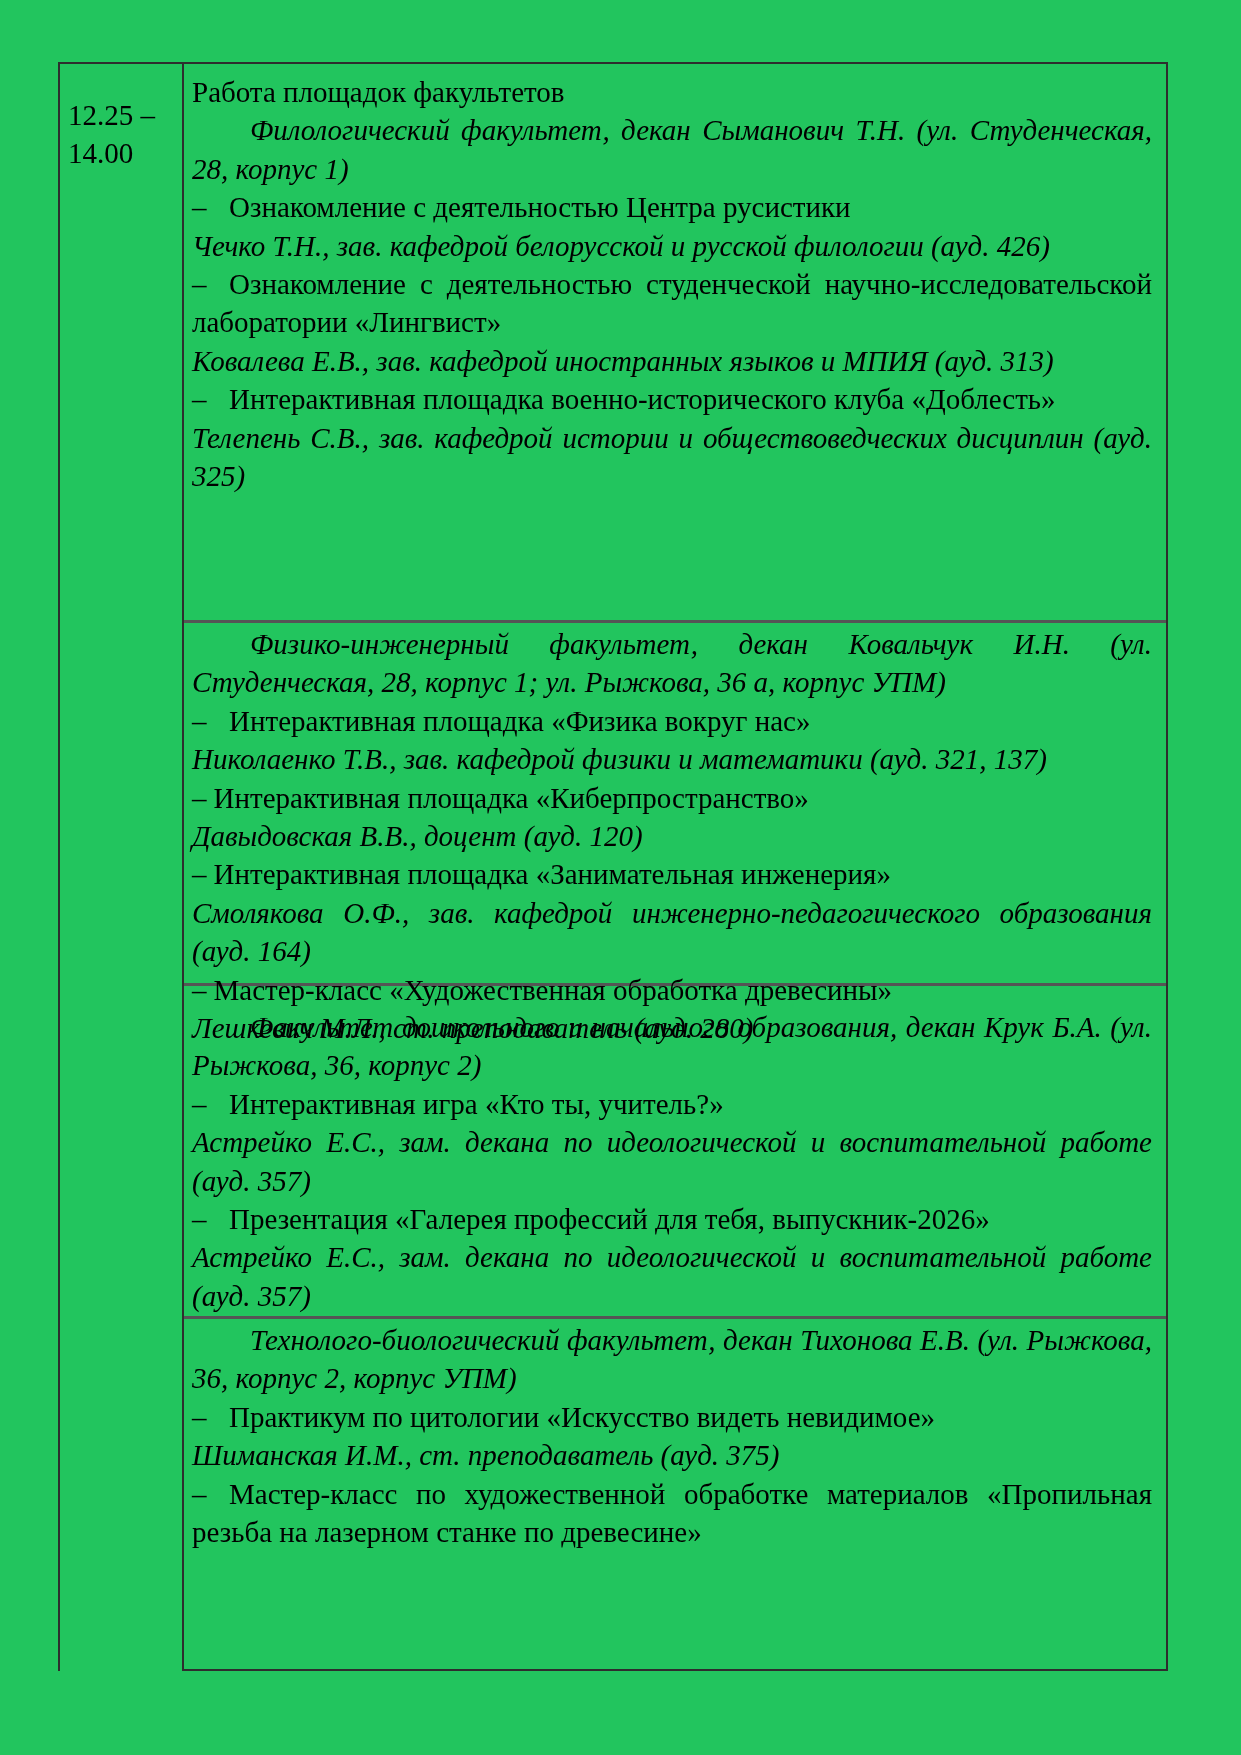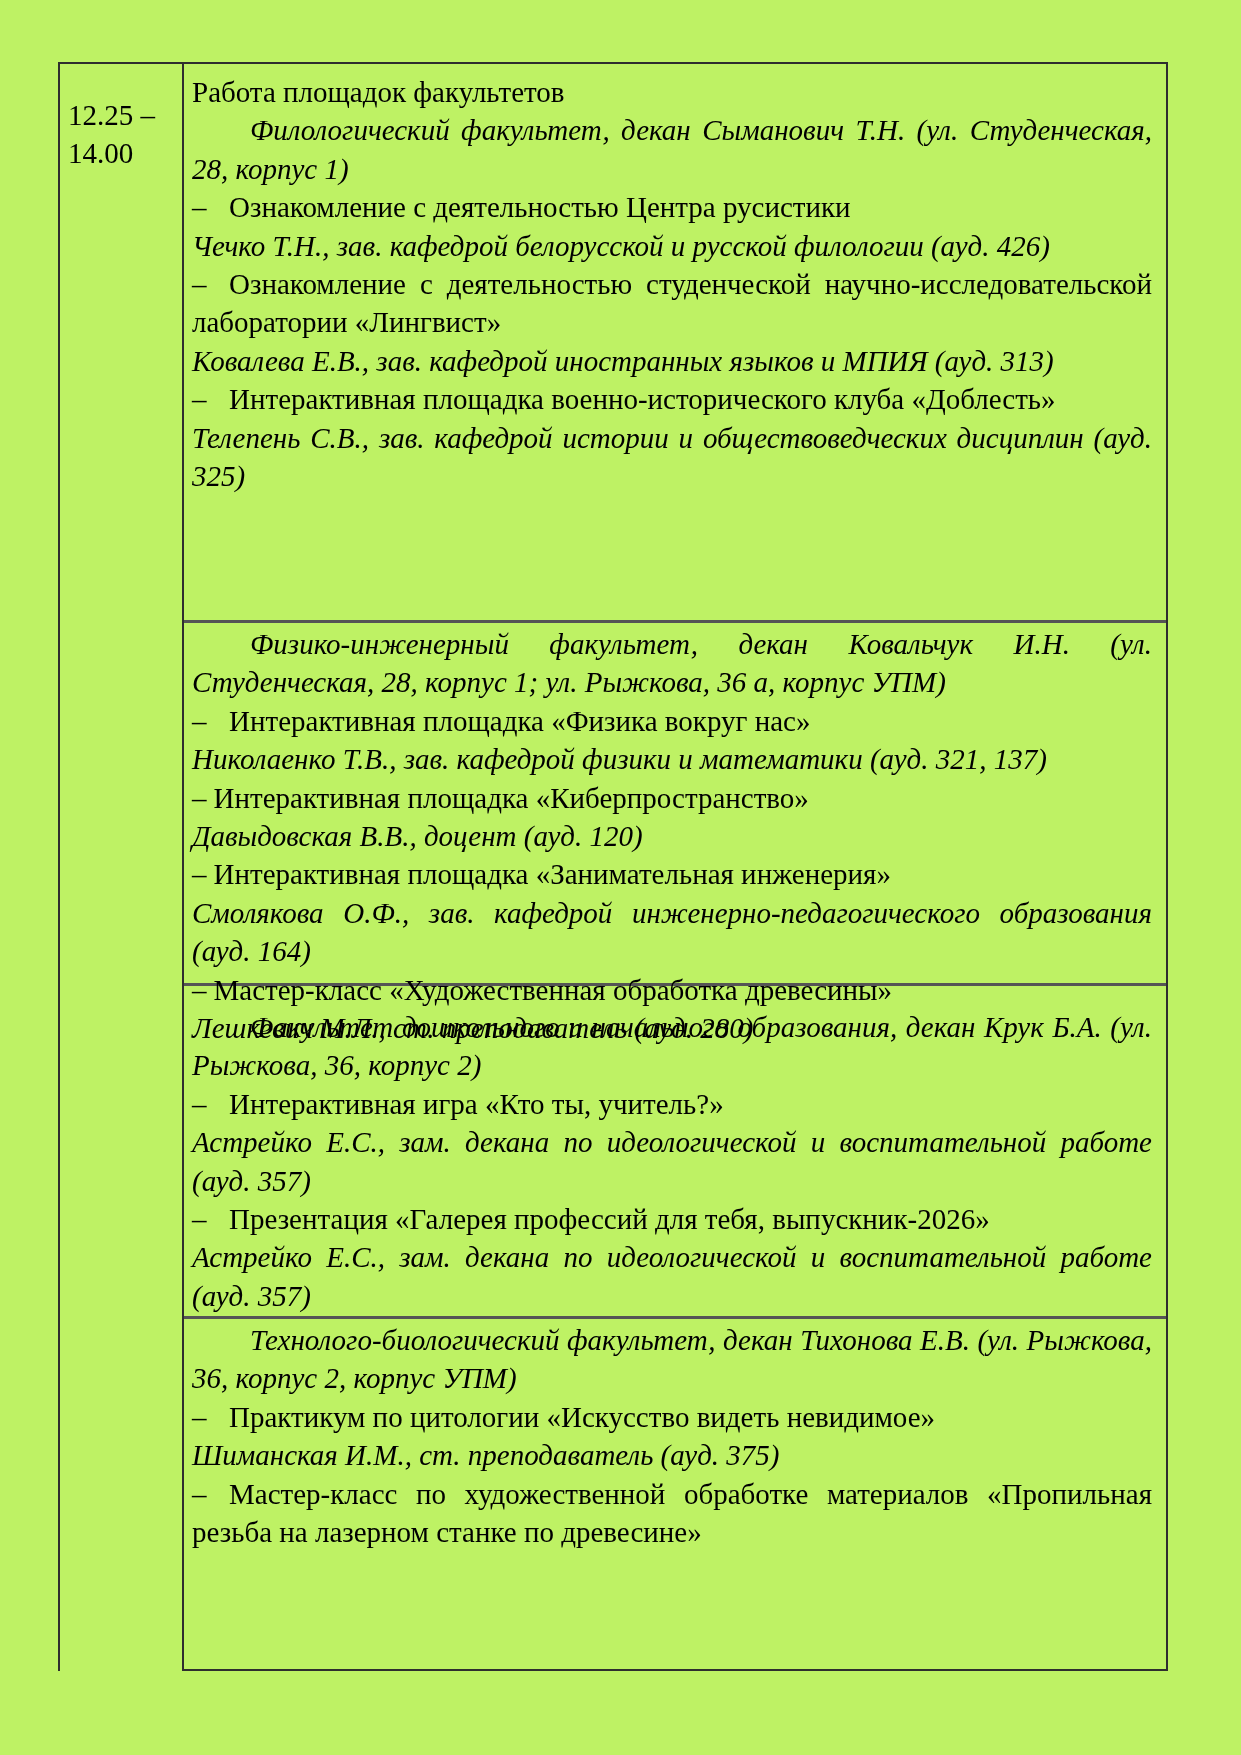--- a/index.html
+++ b/index.html
@@ -1,20 +1,20 @@
 <!DOCTYPE html>
 <html><head>
 <meta charset="utf-8">
 <style>
   html, body { margin: 0; padding: 0; }
   .page {
     position: relative;
     width: 1241px;
     height: 1755px;
-    background: #bef264;
+    background: #22c55e;
     color: #000000;
     font-family: "Liberation Serif", "DejaVu Serif", serif;
     overflow: hidden;
   }
   .schedule-table {
     position: absolute;
     left: 58px;
     top: 62px;
     width: 1110px;
     display: flex;

